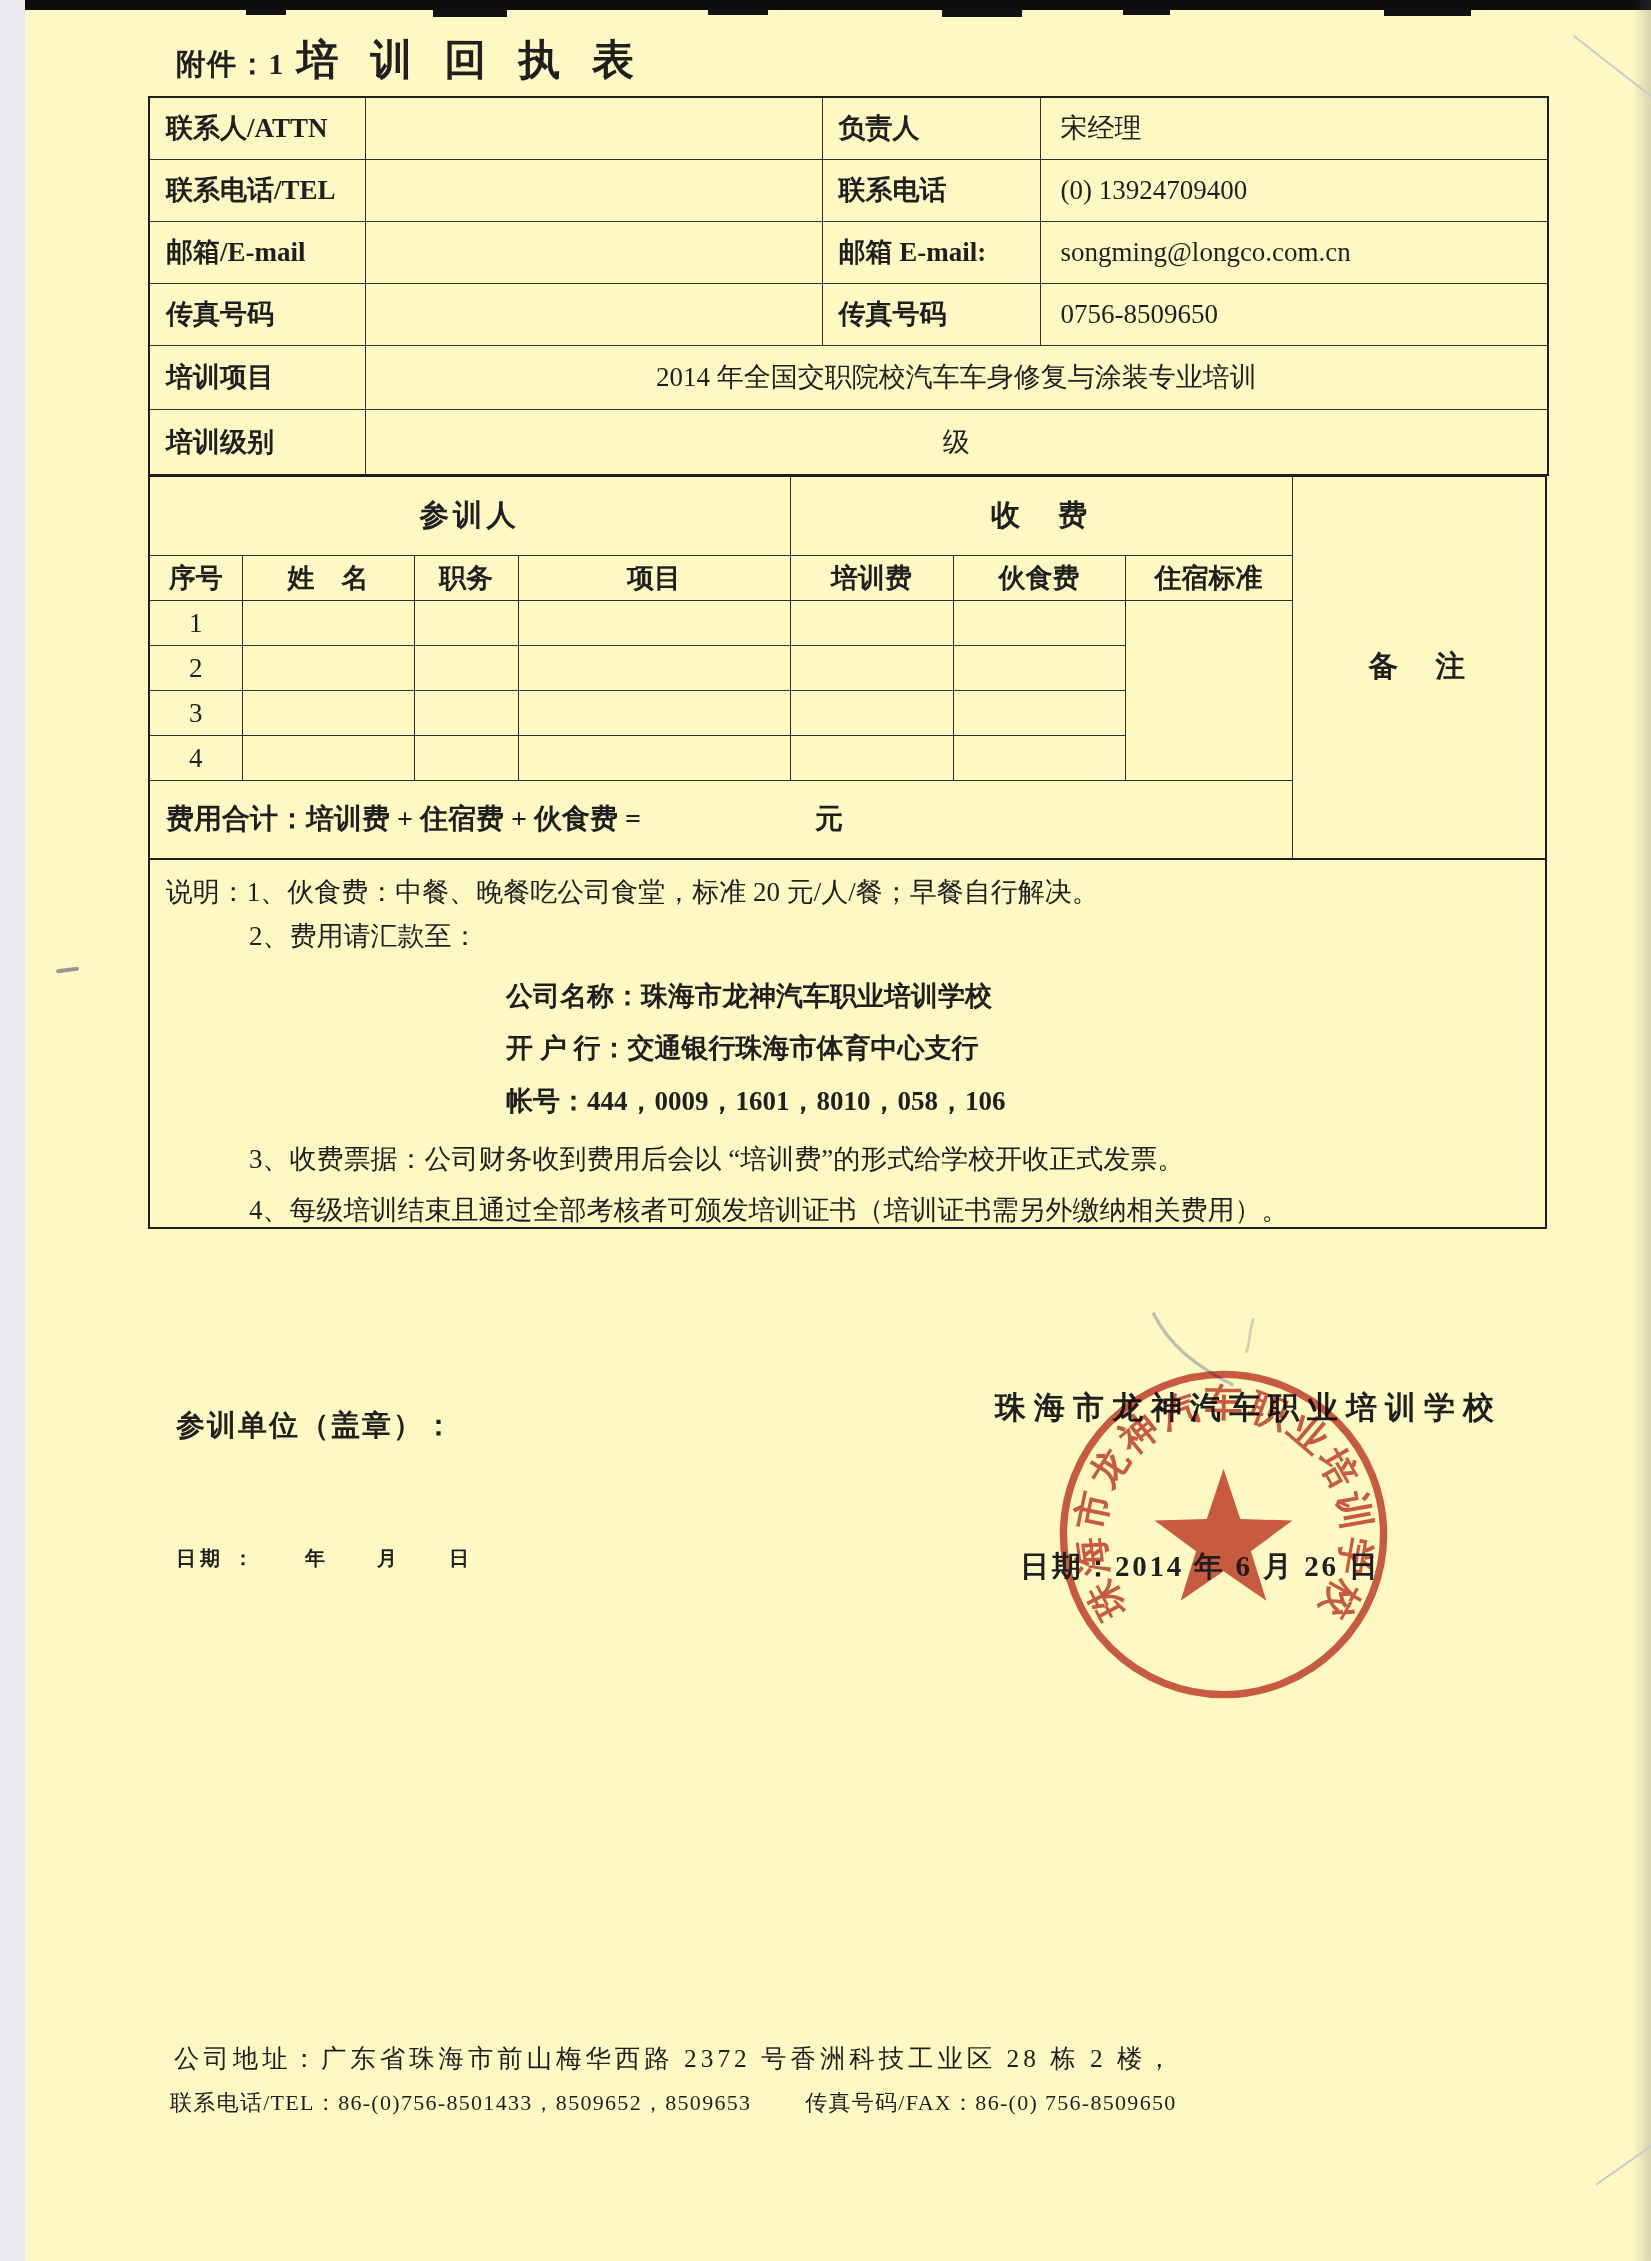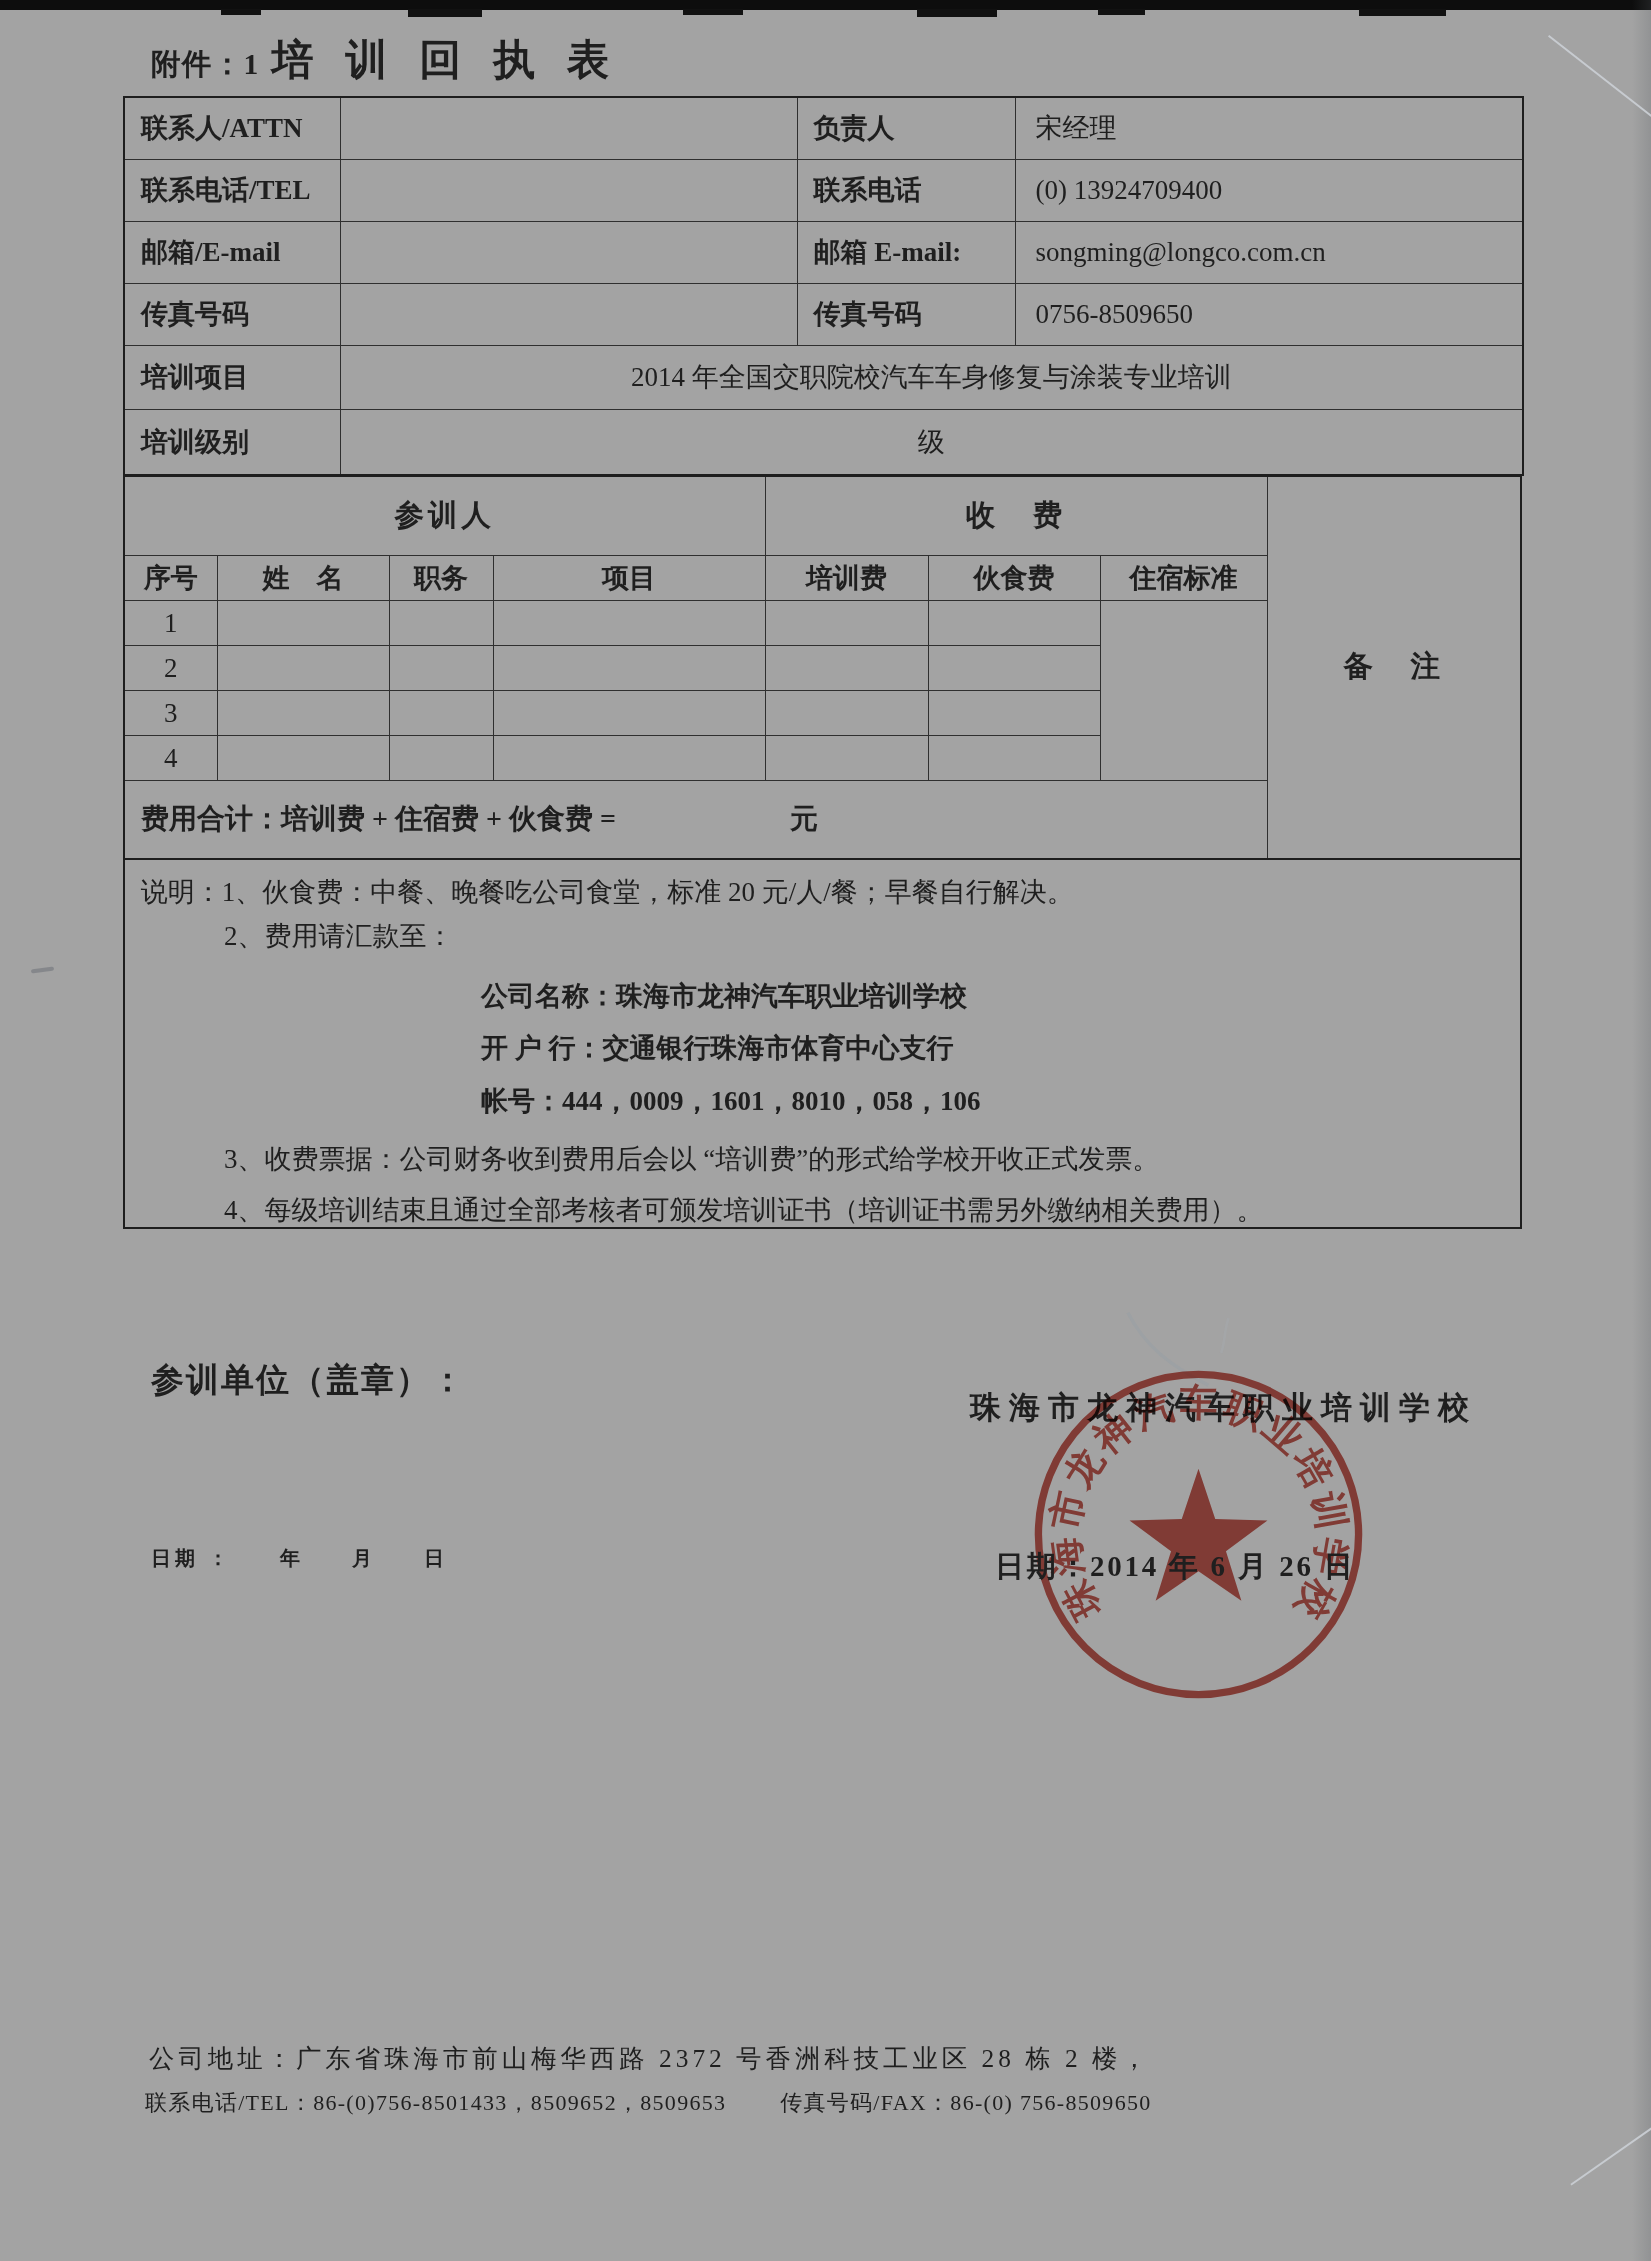--- a/index.html
+++ b/index.html
@@ -4,21 +4,21 @@
 <style>
   html,body{margin:0;padding:0;}
   body{
     width:1652px;height:2261px;
     background:#e9ebee;
     font-family:"Liberation Serif", serif;
     color:#1f1f1f;
     position:relative;
     overflow:hidden;
   }
-  .page{position:absolute;inset:0;background:#a3a3a3;}
+  .page{position:absolute;inset:0;background:#fef9c3;margin-left:25px;}
 
   
   .scan-top{position:absolute;left:0;top:0;width:1652px;height:10px;background:#0d0d0d;}
   .blob{position:absolute;background:#111;}
   .edge-right{position:absolute;top:0;right:0;width:20px;height:2261px;
     background:linear-gradient(to right, rgba(0,0,0,0), rgba(90,95,100,.25));}
   .corner-line{position:absolute;background:#c7cbd0;}
   .scratch{position:absolute;}
   .left-dash{position:absolute;left:31px;top:968px;width:23px;height:4px;background:#7d8084;
     transform:rotate(-7deg);border-radius:2px;opacity:.8;}
@@ -49,21 +49,21 @@
   .n1{padding:14.7px 0 0 14.7px;}
   .nind{padding-left:98px;margin-top:12px !important;}
   .nbank{padding-left:355px;font-weight:bold;}
   .nb1{margin-top:28px !important;}
   .nb2{margin-top:20px !important;}
   .nb3{margin-top:21.4px !important;}
   .ni3{margin-top:25.4px !important;}
   .ni4{margin-top:19px !important;}
 
   
-  .sig-left{position:absolute;left:151px;top:1358px;font-size:33px;font-weight:bold;letter-spacing:2px;}
+  .sig-left{position:absolute;left:151px;top:1406px;font-size:29px;font-weight:bold;letter-spacing:2px;}
   .sig-company{position:absolute;left:970px;top:1387px;font-size:31px;font-weight:bold;letter-spacing:8px;white-space:nowrap;}
   .date-left{position:absolute;left:151px;top:1545px;font-size:20px;font-weight:bold;letter-spacing:4px;}
   .date-right{position:absolute;left:995px;top:1547px;font-size:29px;font-weight:bold;letter-spacing:2.7px;z-index:6;}
 
   
   .stamp{position:absolute;left:1023px;top:1359px;width:351px;height:351px;
     mix-blend-mode:multiply;opacity:.88;z-index:5;}
 
   
   .footer-address{position:absolute;left:149px;top:2017px;font-size:25.4px;letter-spacing:4px;white-space:nowrap;}

